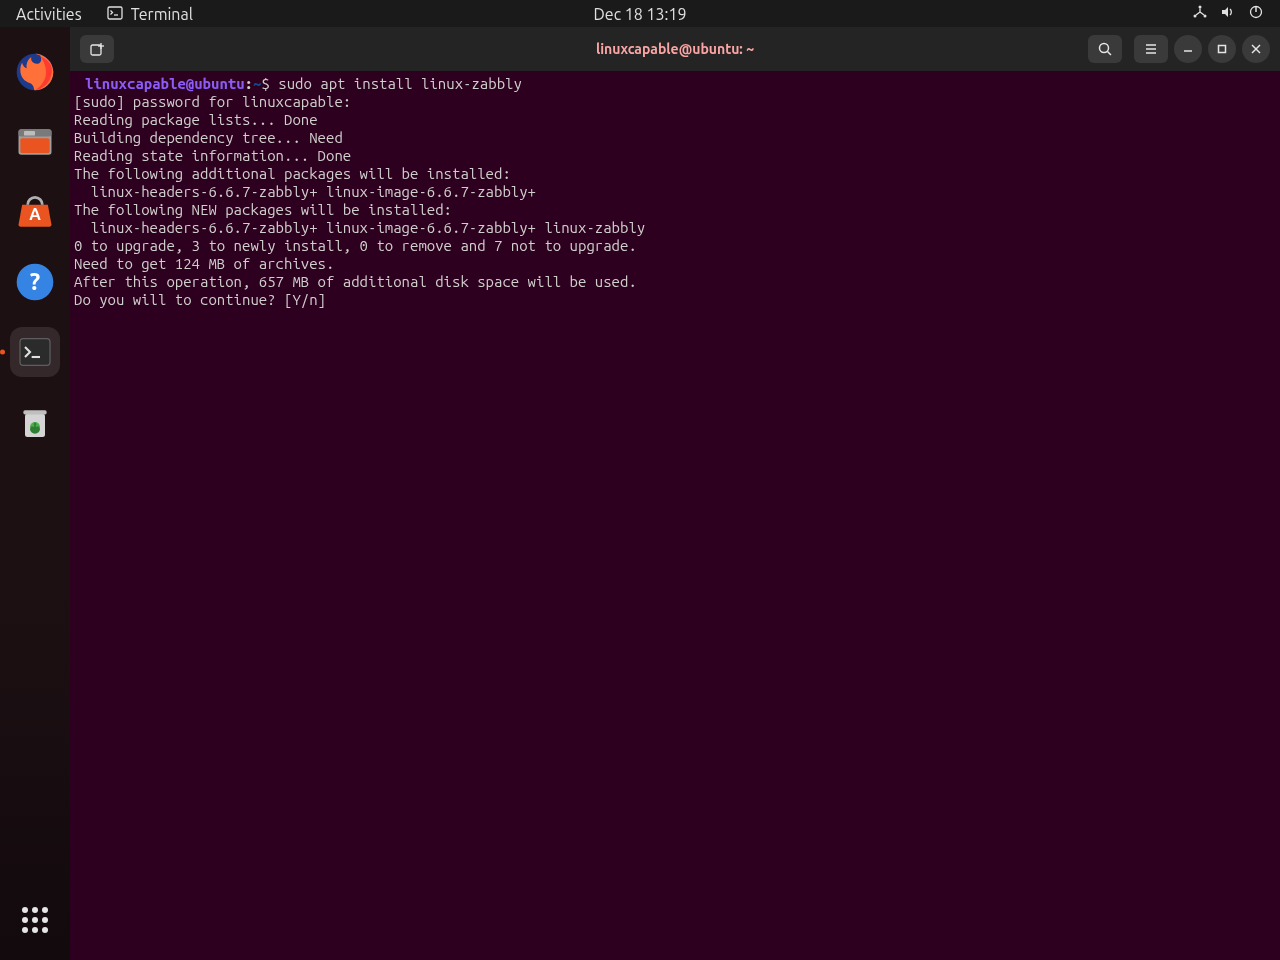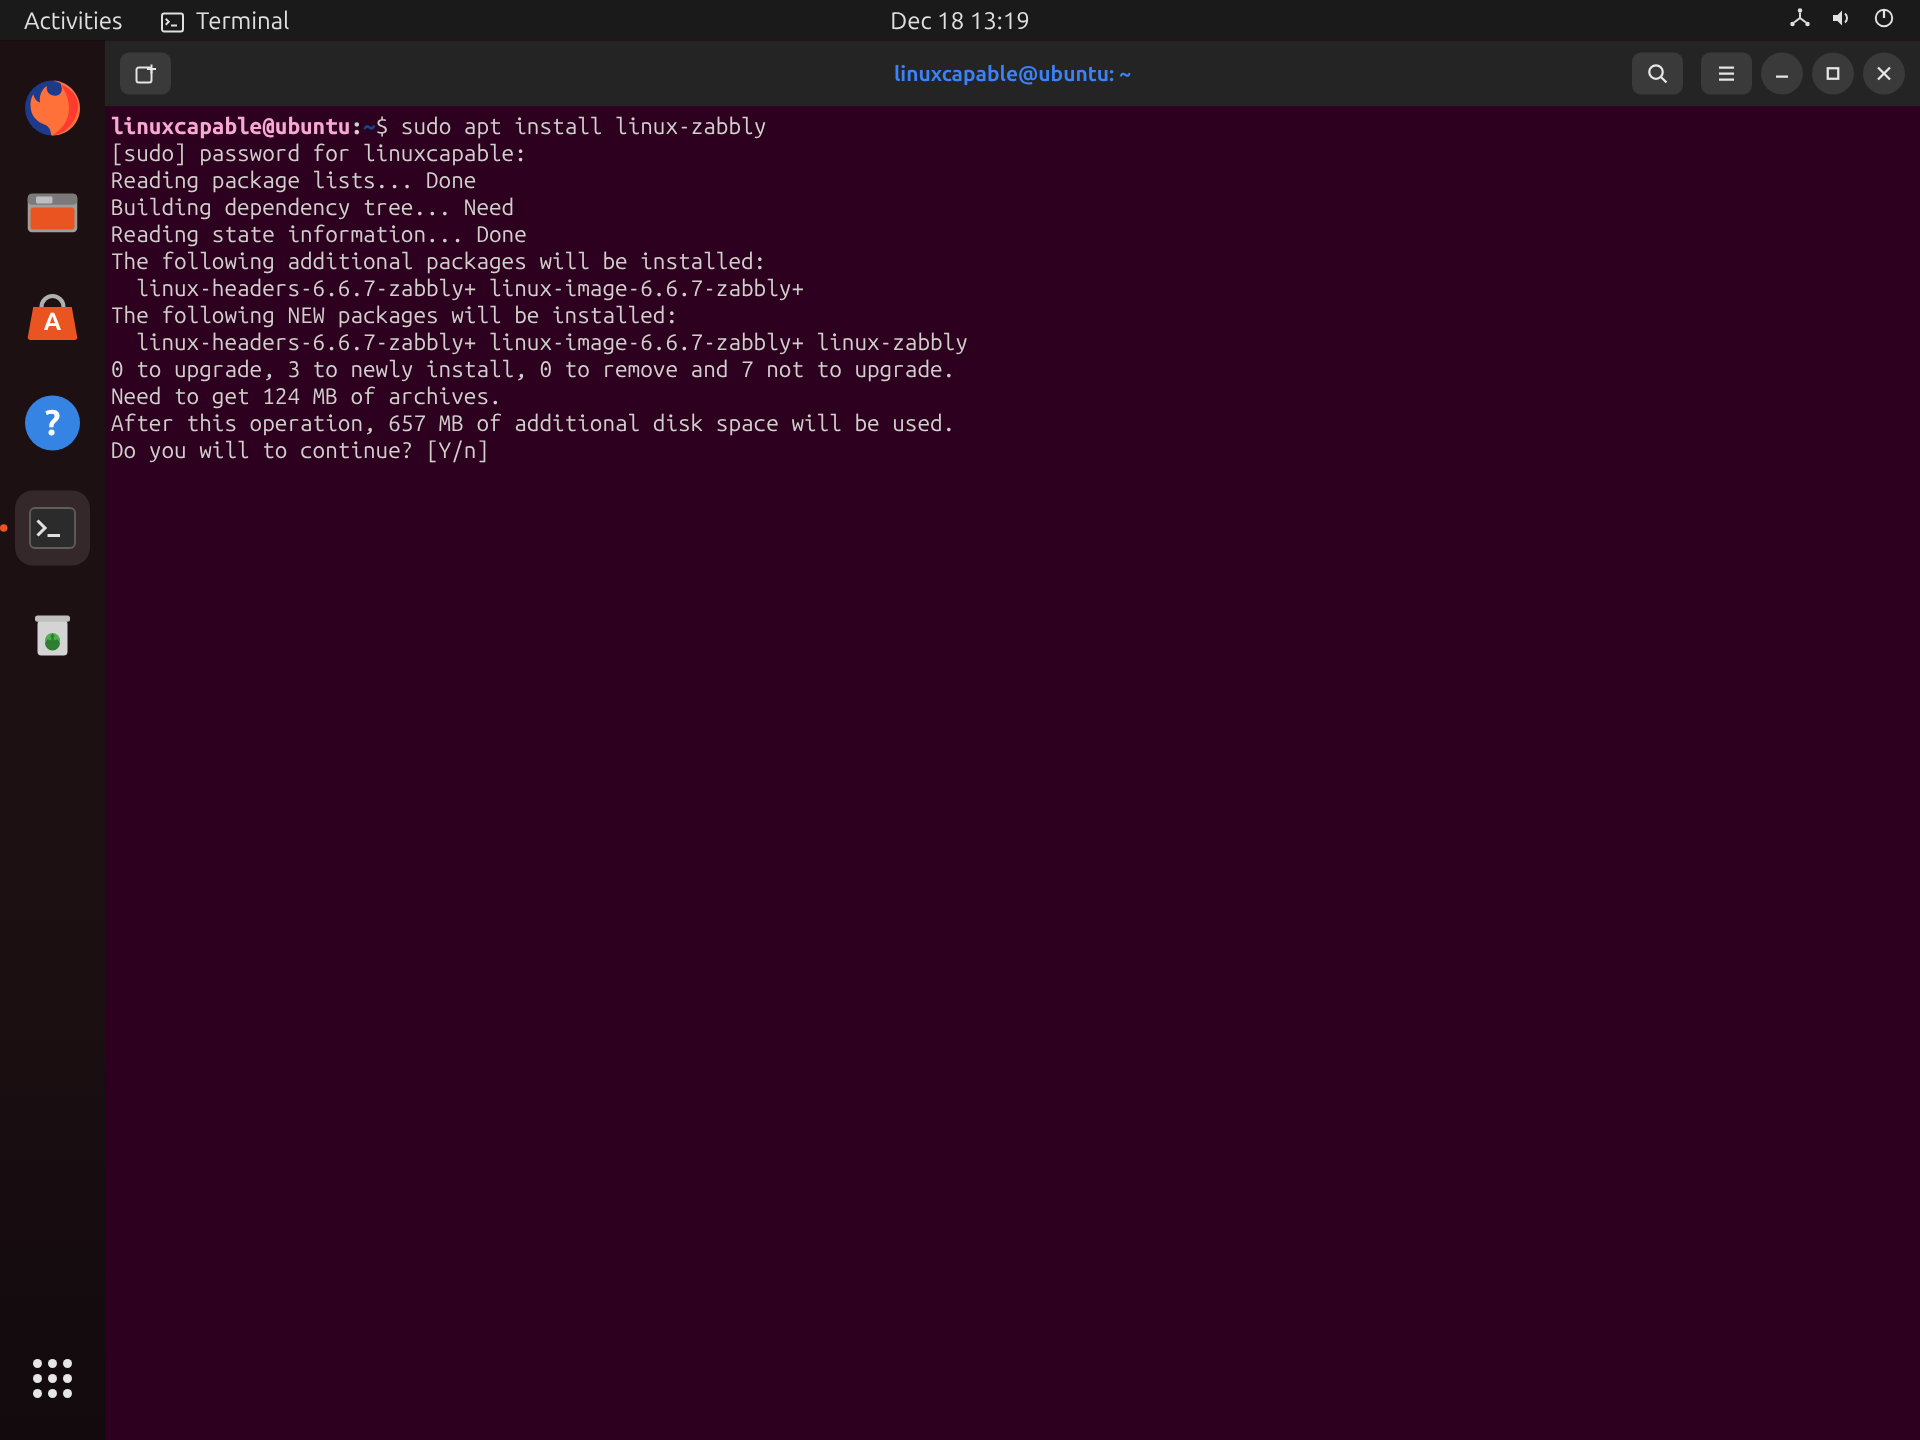--- a/index.html
+++ b/index.html
@@ -2,42 +2,42 @@
 <html><head>
 <meta charset="utf-8">
 <style>
   * { margin:0; padding:0; box-sizing:border-box; }
   html,body { width:1280px; height:960px; font-family:"Ubuntu",sans-serif; overflow:hidden; background:#000; }
   
   .topbar { position:absolute; top:0; left:0; right:0; height:27px; background:#1a1a1a; color:#e0e0e0; display:flex; align-items:center; font-size:16px; }
   .topbar .left { display:flex; align-items:center; gap:25px; padding-left:16px; }
   .topbar .center { position:absolute; left:50%; transform:translateX(-50%); }
   .topbar .right { margin-left:auto; display:flex; align-items:center; gap:12px; padding-right:16px; }
-  .topbar .app { display:flex; align-items:flex-end; gap:8px; }
+  .topbar .app { display:flex; align-items:flex-start; gap:8px; }
   .topbar svg { fill:#e0e0e0; }
   
   .dock { position:absolute; top:27px; left:0; bottom:0; width:70px; background:linear-gradient(#1d1013,#1d1013 60%,#120a0d); display:flex; flex-direction:column; align-items:center; padding-top:20px; gap:20px; }
   .dock-item { width:50px; height:50px; border-radius:10px; display:flex; align-items:center; justify-content:center; position:relative; }
   .dock-item.active { background:rgba(255,255,255,0.10); border-radius:12px; }
   .dock-item .dot { position:absolute; left:-10px; top:50%; transform:translateY(-50%); width:5px; height:5px; border-radius:50%; background:#e95420; }
   .dock .apps-grid { position:absolute; bottom:20px; left:50%; transform:translateX(-50%); }
   
   .workarea { position:absolute; top:27px; left:70px; right:0; bottom:0; background:#2c001e; }
   .window { position:absolute; inset:0; background:#2c001e; display:flex; flex-direction:column; }
   .titlebar { height:44px; background:#242424; display:flex; align-items:center; padding:0 10px; color:#e6e6e6; font-size:14px; }
-  .titlebar .title { position:absolute; left:50%; transform:translateX(-50%); font-weight:600; color:#3b82f6; }
+  .titlebar .title { position:absolute; left:50%; transform:translateX(-50%); font-weight:600; color:#fca5a5; }
   .tb-btn { width:34px; height:28px; border-radius:6px; background:#3a3a3a; display:flex; align-items:center; justify-content:center; margin-left:6px; }
   .tb-btn:first-child { margin-left:0; }
   .tb-btn svg { fill:#e6e6e6; }
   .tb-right { margin-left:auto; display:flex; align-items:center; gap:6px; }
   .win-ctl { width:28px; height:28px; border-radius:50%; background:#3a3a3a; display:flex; align-items:center; justify-content:center; }
   .win-ctl svg { stroke:#e6e6e6; fill:none; stroke-width:1.5; }
   
   .term { flex:1; background:#2c001e; padding:4px 4px 4px 4px; font-family:"Ubuntu Mono","DejaVu Sans Mono",monospace; font-size:15px; line-height:18px; color:#d0cfcc; white-space:pre; overflow:hidden; }
-  .term .user { color:#f9a8d4; font-weight:bold; }
+  .term .user { color:#8b5cf6; font-weight:bold;margin-left:11px; }
   .term .path { color:#12488b; font-weight:bold; }
   .term .colon { color:#d0cfcc; font-weight:bold; }
   .term .dollar { color:#d0cfcc; }
 </style>
 </head>
 <body>
 
 <div class="topbar">
   <div class="left">
     <span>Activities</span>

